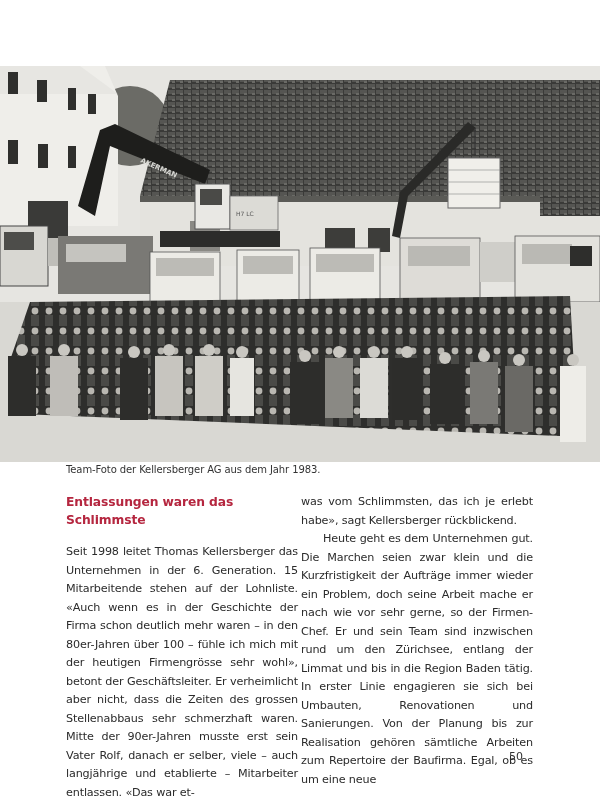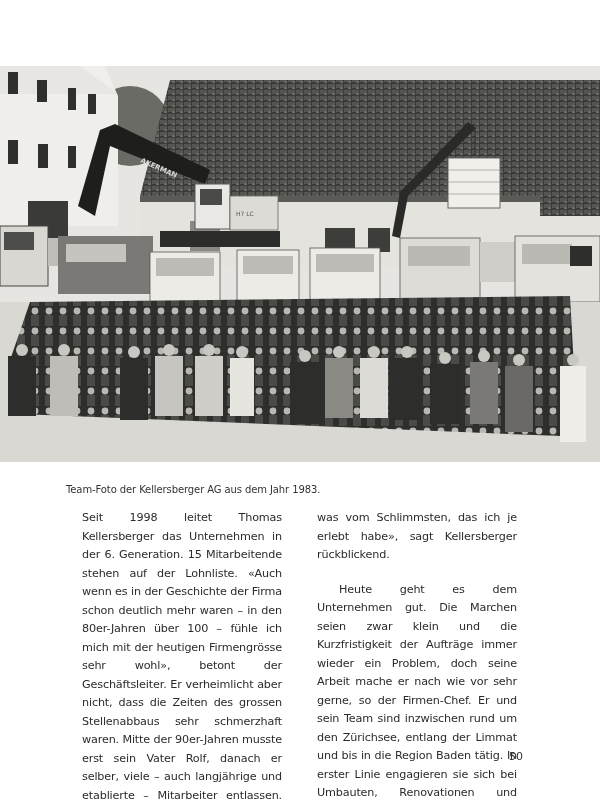--- a/index.html
+++ b/index.html
@@ -2,27 +2,27 @@
 <html><head>
 <meta charset="utf-8">
 <style>
   html, body { margin: 0; padding: 0; background: #ffffff; }
   body { width: 600px; height: 800px; position: relative; overflow: hidden; font-family: "DejaVu Sans", sans-serif; color: #2a2a2a; }
 
   
   .photo { position: absolute; left: 0; top: 66px; width: 600px; height: 396px; overflow: hidden; background: #d9d8d4; }
   .photo svg { display: block; width: 600px; height: 396px; }
 
-  .caption { position: absolute; left: 66px; top: 484px; font-size: 10px; color: #333; letter-spacing: -0.1px; }
+  .caption { position: absolute; left: 66px; top: 464px; font-size: 10px; color: #333; letter-spacing: -0.1px; }
 
   .col { position: absolute; top: 493px; width: 232px; font-size: 11.2px; line-height: 18.5px; text-align: justify; color: #2b2b2b; letter-spacing: -0.15px; }
   .col-left { left: 66px; }
   .col-right { left: 301px; }
   .heading { color: #b5263f; font-weight: bold; font-size: 12.3px; line-height: 18px; margin: 0 0 14px 0; text-align: left; letter-spacing: -0.1px; }
-  .para { margin: 16px; }
+  .para { margin: 0; }
   .indent { text-indent: 22px; }
 
   .page-number { position: absolute; left: 509px; top: 750px; font-size: 11px; color: #333; }
 </style>
 </head>
 <body>
 
 <div class="photo">
   <svg viewBox="0 0 600 396" xmlns="http://www.w3.org/2000/svg">
     <defs>
@@ -137,20 +137,21 @@
         <circle cx="484" cy="290" r="6"></circle>
       <circle cx="519" cy="294" r="6"></circle>
         <circle cx="573" cy="294" r="6"></circle>
     </g>
   </svg>
 </div>
 
 <div class="caption">Team-Foto der Kellersberger AG aus dem Jahr 1983.</div>
 
 <div class="col col-left">
+  <h2 class="heading">Entlassungen waren das Schlimmste</h2>
   <p class="para">Seit 1998 leitet Thomas Kellersberger das Unternehmen in der 6. Generation. 15 Mitarbeitende stehen auf der Lohnliste. «Auch wenn es in der Geschichte der Firma schon deutlich mehr waren – in den 80er-Jahren über 100 – fühle ich mich mit der heutigen Firmengrösse sehr wohl», betont der Geschäftsleiter. Er verheimlicht aber nicht, dass die Zeiten des grossen Stellenabbaus sehr schmerzhaft waren. Mitte der 90er-Jahren musste erst sein Vater Rolf, danach er selber, viele – auch langjährige und etablierte – Mitarbeiter entlassen. «Das war et-</p>
 </div>
 
 <div class="col col-right">
   <p class="para">was vom Schlimmsten, das ich je erlebt habe», sagt Kellersberger rückblickend.</p>
   <p class="para indent">Heute geht es dem Unternehmen gut. Die Marchen seien zwar klein und die Kurzfristigkeit der Aufträge immer wieder ein Problem, doch seine Arbeit mache er nach wie vor sehr gerne, so der Firmen-Chef. Er und sein Team sind inzwischen rund um den Zürichsee, entlang der Limmat und bis in die Region Baden tätig. In erster Linie engagieren sie sich bei Umbauten, Renovationen und Sanierungen. Von der Planung bis zur Realisation gehören sämtliche Arbeiten zum Repertoire der Baufirma. Egal, ob es um eine neue</p>
 </div>
 
 <div class="page-number">50</div>
 

